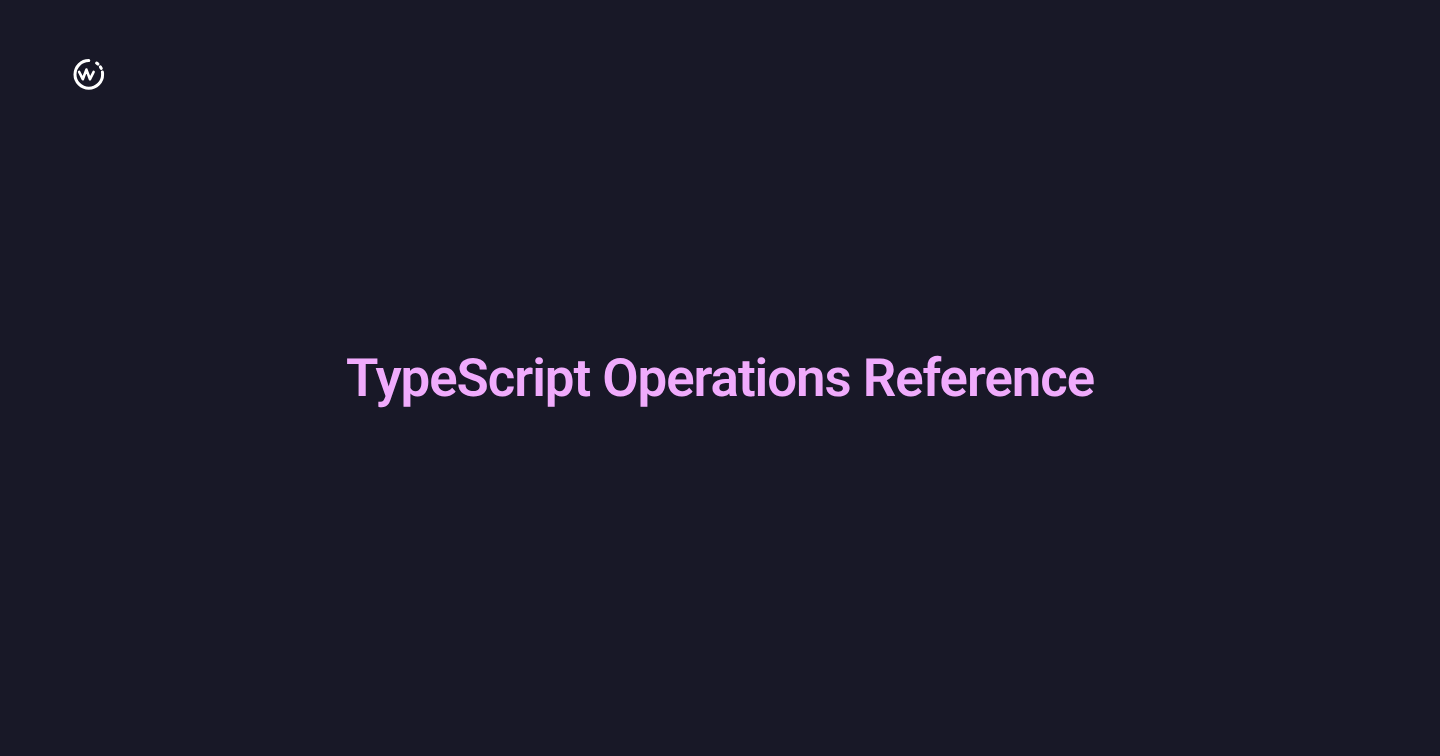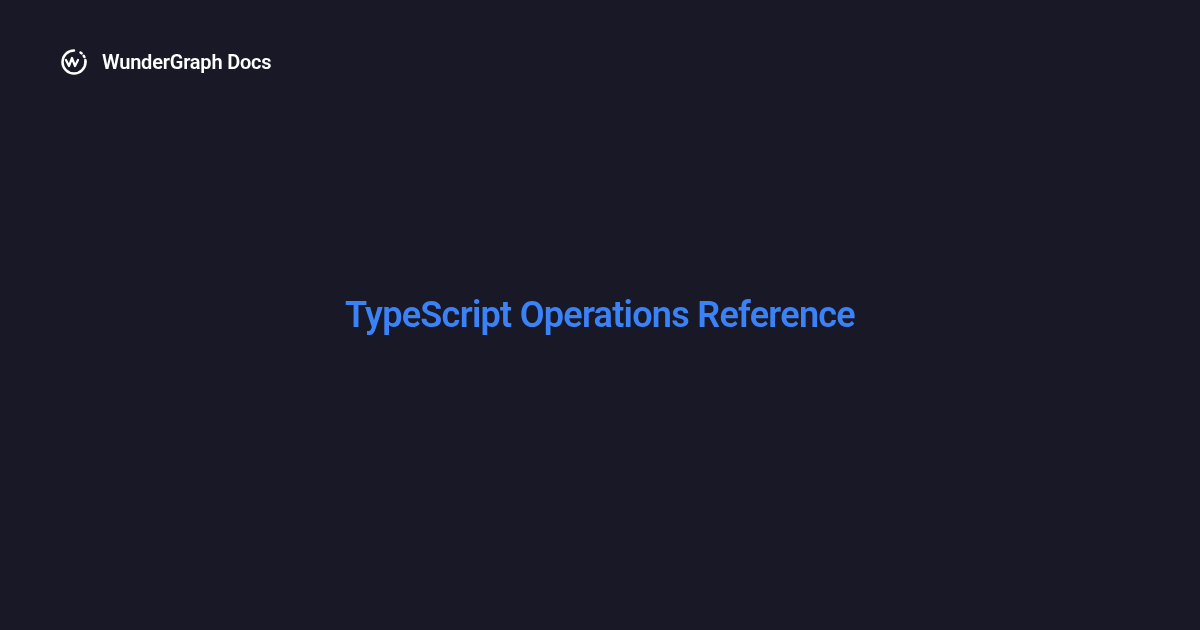--- a/index.html
+++ b/index.html
@@ -35,35 +35,34 @@
       font-size: 20px;
       font-weight: 600;
       color: #ffffff;
       letter-spacing: -0.01em;
     }
     .main-title {
       position: absolute;
       top: 50%;
       left: 50%;
       transform: translate(-50%, -50%);
-      font-size: 36px;
+      font-size: 44px;
       font-weight: 600;
-      color: #3b82f6;
+      color: #f0abfc;
       text-align: center;
       letter-spacing: -0.02em;
       white-space: nowrap;
     }
   </style>
 </head>
 <body>
 
 <div class="header">
   <span class="logo-icon">
     <svg width="28" height="28" viewBox="0 0 28 28" fill="none" xmlns="http://www.w3.org/2000/svg">
       <path d="M 14 2.5 A 11.5 11.5 0 1 0 25.5 14" stroke="#ffffff" stroke-width="2.5" stroke-linecap="round" fill="none"></path>
       <path d="M 20.5 4.5 A 11.5 11.5 0 0 1 25.5 14" stroke="#ffffff" stroke-width="2.5" stroke-linecap="round" fill="none" stroke-dasharray="1.5 3"></path>
       <path d="M 6 12 L 9 18 L 12 10 L 15 18 L 18 12" stroke="#ffffff" stroke-width="2.2" stroke-linecap="round" stroke-linejoin="round" fill="none"></path>
     </svg>
   </span>
-  <span class="brand-text">WunderGraph Docs</span>
 </div>
 
 <h1 class="main-title">TypeScript Operations Reference</h1>
 
 </body></html>

